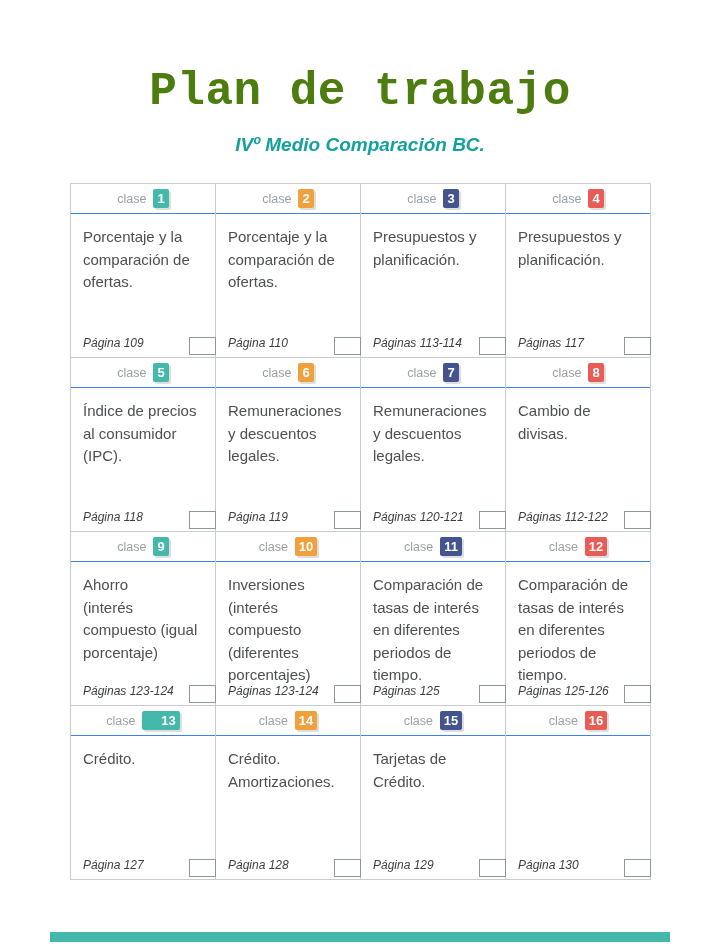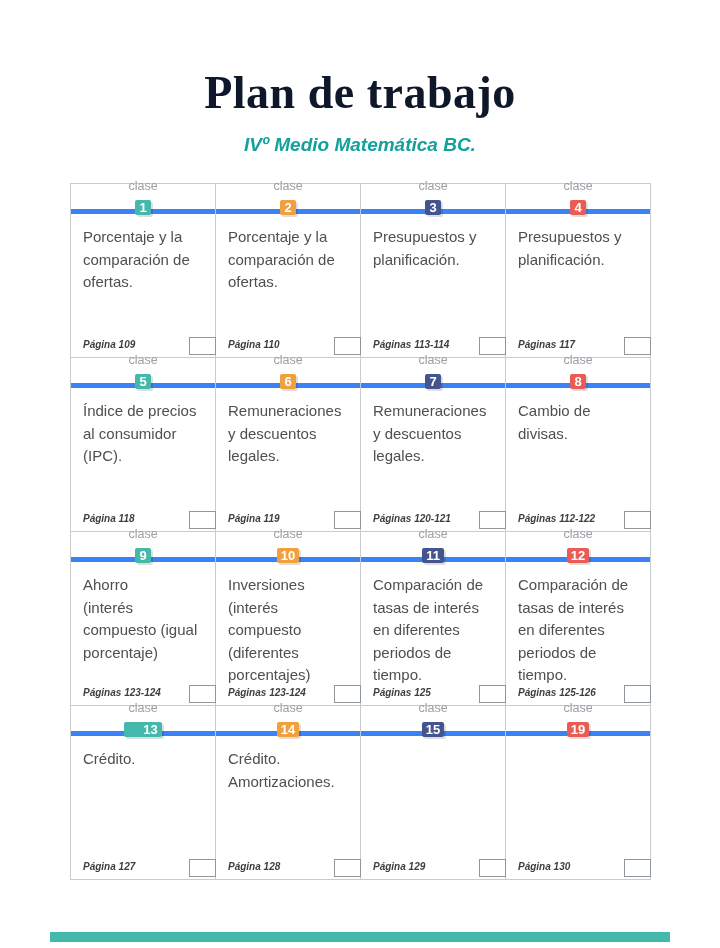--- a/index.html
+++ b/index.html
@@ -7,83 +7,82 @@
   body {
     width:720px; height:948px;
     font-family:"Liberation Sans", sans-serif;
     position:relative;
   }
   .sheet { position:relative; width:720px; height:948px; background:#ffffff; overflow:hidden; }
 
   .title {
     position:absolute; top:66px; left:0; width:100%;
     text-align:center;
-    font-family:Liberation Serif, serif;
+    font-family:Liberation Mono, monospace;
     font-weight:800; font-size:46px; letter-spacing:0.5px;
-    color:#0f172a;
+    color:#4d7c0f;
   }
   .subtitle {
     position:absolute; top:134px; left:0; width:100%;
     text-align:center;
     font-size:19px; font-weight:bold; font-style:italic;
     color:#12a19c;
   }
 
   .grid {
     position:absolute; left:70px; top:183px; width:581px;
     display:grid; grid-template-columns:repeat(4, 1fr);
     border-top:1px solid #c8ccd0; border-left:1px solid #c8ccd0;
     background:#ffffff;
   }
   .card {
     position:relative; height:174px; background:#ffffff;
     border-right:1px solid #c8ccd0; border-bottom:1px solid #c8ccd0;
   }
   .card-header {
     height:30px; display:flex; align-items:center; justify-content:center; gap:7px;
-    border-bottom:5px solid #3b82f6;
-    flex-direction:column;
+    border-bottom:1px solid #3b82f6;
   }
   .clase-label { font-size:12.5px; color:#9aa0a6; }
   .clase-badge {
     min-width:13px; height:19px; padding:0 4px;
     display:inline-flex; align-items:center; justify-content:center;
     color:#ffffff; font-weight:bold; font-size:13px;
     border-radius:2px; background:#888;
     box-shadow:2px 2px 0 rgba(0,0,0,0.13);
   }
   .card-body {
     padding:12px 11px 0 12px;
     font-size:15px; line-height:1.5; color:#4d4f52;
     white-space:pre-line;
   }
   .card-footer {
     position:absolute; left:12px; right:-1px; bottom:2px;
     display:flex; justify-content:space-between; align-items:flex-end;
   }
   .page-label {
-    font-size:10px; font-weight:bold; font-style:italic;
+    font-size:12px; font-weight:normal; font-style:italic;
     color:#3c3e40; margin-bottom:5px;
   }
   .checkbox {
     width:27px; height:18px;
     border:1px solid #8f969c; background:#ffffff;
     display:inline-block;
   }
   .footer-bar {
     position:absolute; left:50px; right:50px; bottom:6px; height:10px;
     background:#45b8ac;
   }
 </style>
 </head>
 <body>
 
 <div class="sheet">
   <h1 class="title">Plan de trabajo</h1>
-  <div class="subtitle">IVº Medio Matemática BC.</div>
+  <div class="subtitle">IVº Medio Comparación BC.</div>
   <div class="grid" id="grid">
   <div class="card">
     <div class="card-header">
       <span class="clase-label">clase</span>
       <span class="clase-badge" style="background-color: rgb(69, 184, 172);">1</span>
     </div>
     <div class="card-body">Porcentaje y la comparación de ofertas.</div>
     <div class="card-footer">
       <span class="page-label">Página 109</span>
       <span class="checkbox"></span>
@@ -247,30 +246,31 @@
       <span class="page-label">Página 128</span>
       <span class="checkbox"></span>
     </div>
   </div>
 
   <div class="card">
     <div class="card-header">
       <span class="clase-label">clase</span>
       <span class="clase-badge" style="background-color: rgb(68, 84, 143);">15</span>
     </div>
+    <div class="card-body">Tarjetas de Crédito.</div>
     <div class="card-footer">
       <span class="page-label">Página 129</span>
       <span class="checkbox"></span>
     </div>
   </div>
 
   <div class="card">
     <div class="card-header">
       <span class="clase-label">clase</span>
-      <span class="clase-badge" style="background-color: rgb(232, 92, 85);">19</span>
+      <span class="clase-badge" style="background-color: rgb(232, 92, 85);">16</span>
     </div>
     <div class="card-footer">
       <span class="page-label">Página 130</span>
       <span class="checkbox"></span>
     </div>
   </div>
 </div>
   <div class="footer-bar" style="background-color: rgb(69, 184, 172);"></div>
 </div>
 

